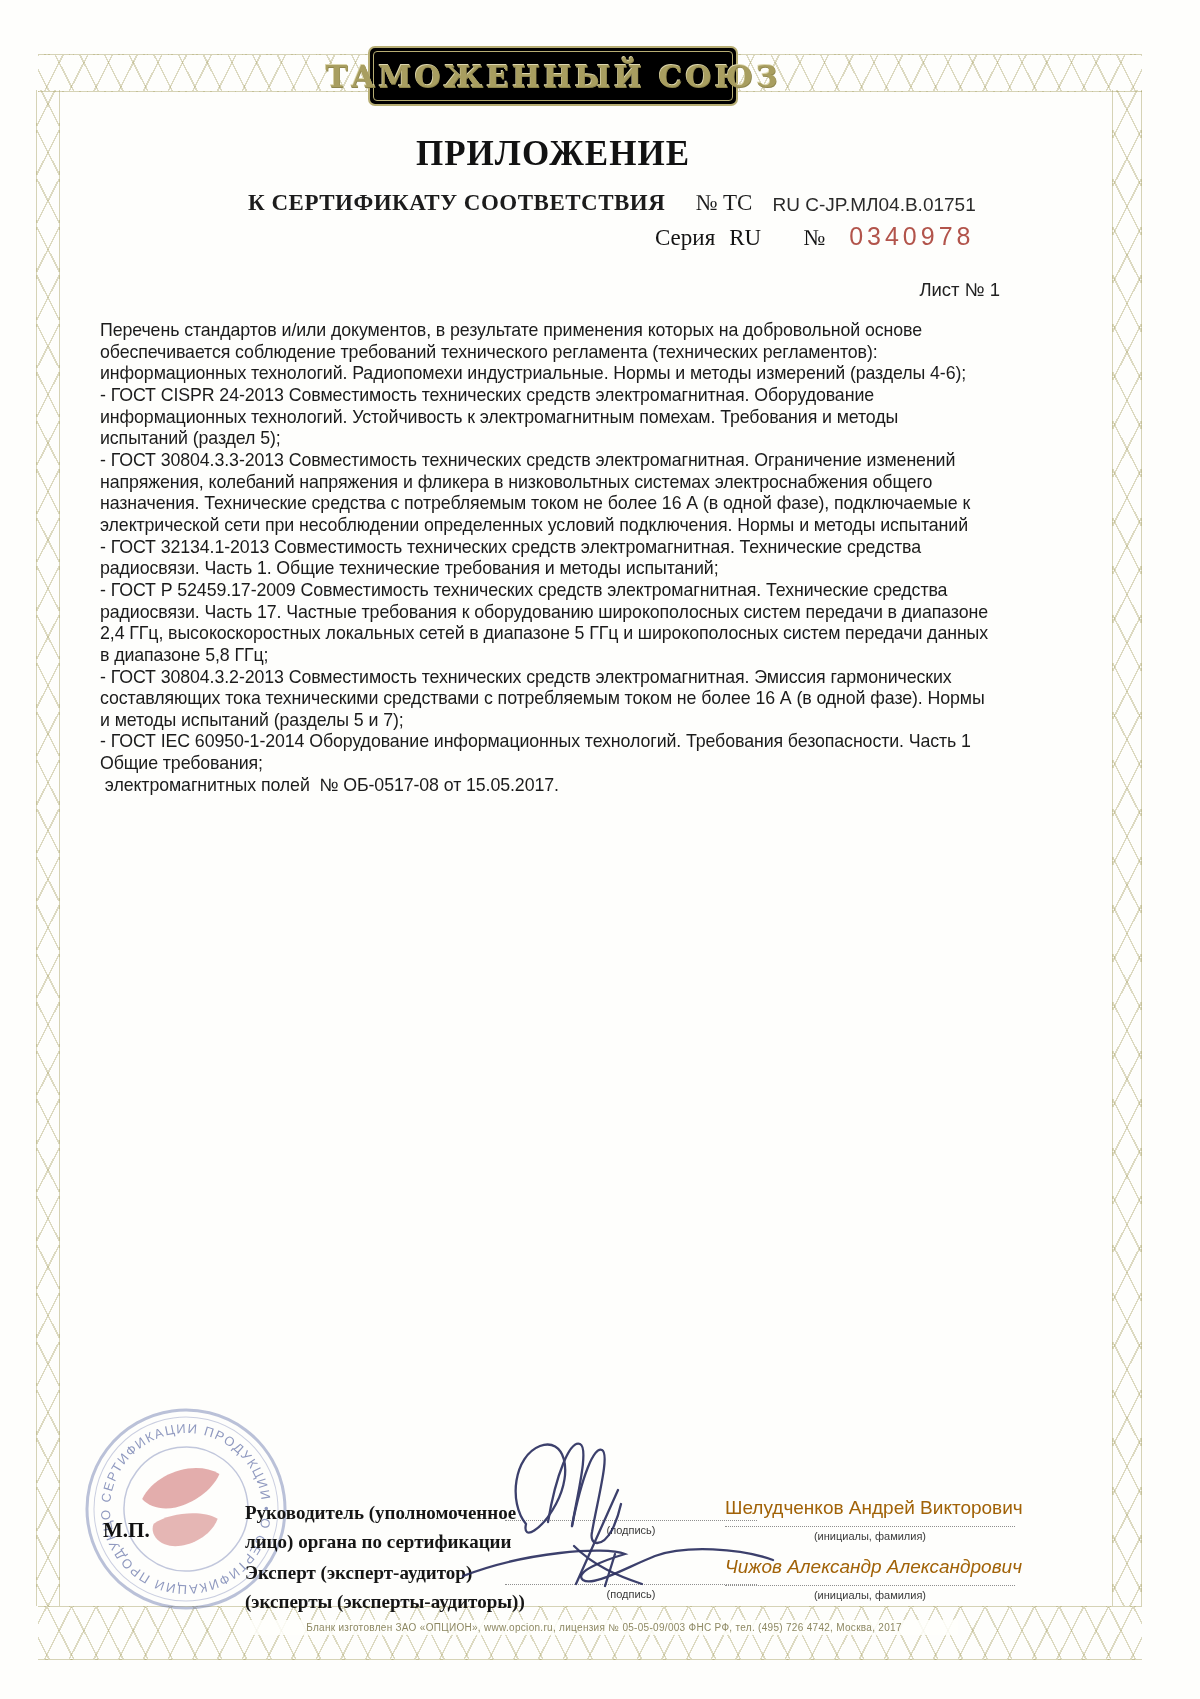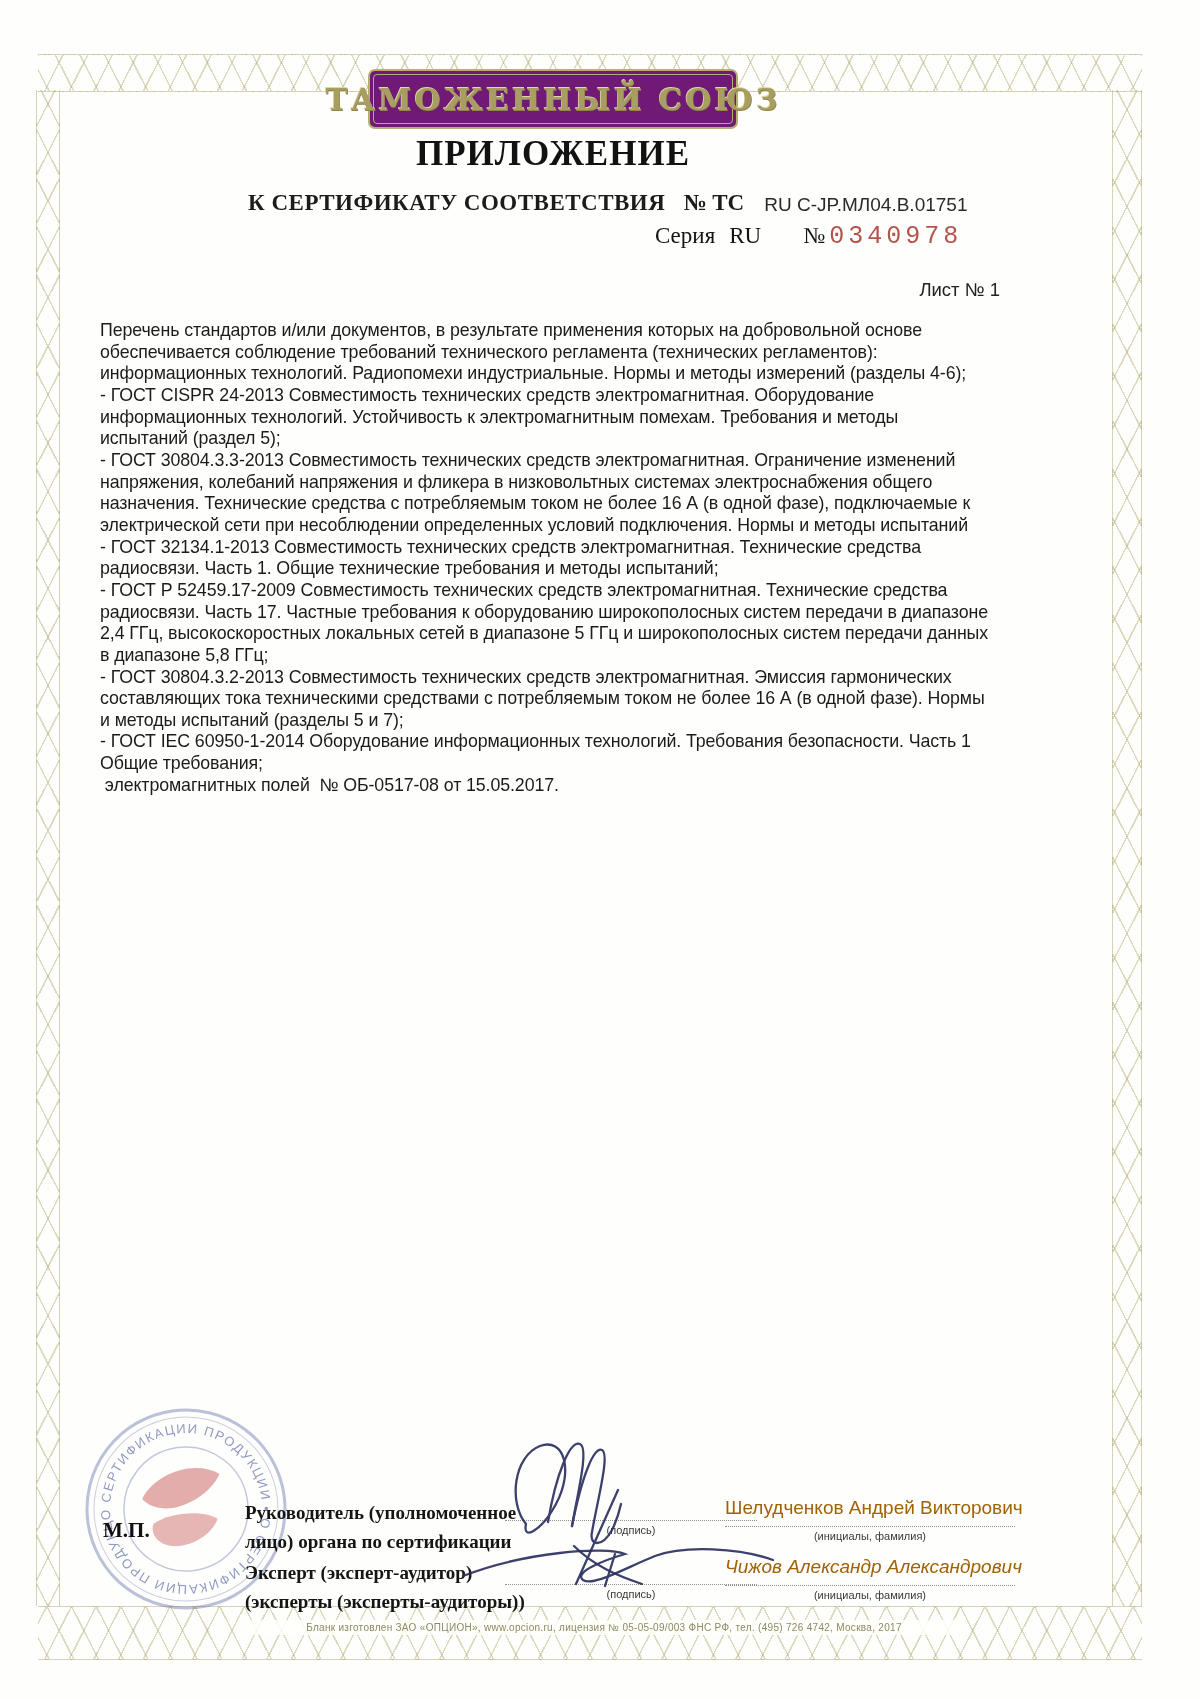--- a/index.html
+++ b/index.html
@@ -16,49 +16,49 @@
   }
   .band-h{border-top:1px solid rgba(167,160,98,.45);border-bottom:1px solid rgba(167,160,98,.45);}
   .band-v{border-left:1px solid rgba(167,160,98,.45);border-right:1px solid rgba(167,160,98,.45);}
   .band-top{left:38px;top:54px;width:1104px;height:36px;}
   .band-bottom{left:38px;top:1606px;width:1104px;height:52px;}
   .band-left{left:36px;top:90px;width:22px;height:1516px;}
   .band-right{left:1112px;top:90px;width:28px;height:1516px;}
   
   .plaque{
     position:absolute;left:368px;top:46px;width:370px;height:60px;z-index:2;
-    background:#701a75;border:2px solid #b7ae74;border-radius:7px;
-    box-sizing:border-box;padding:3px;margin-top:23px;
+    background:#000000;border:2px solid #b7ae74;border-radius:7px;
+    box-sizing:border-box;padding:3px;
   }
   .plaque-inner{
     width:100%;height:100%;box-sizing:border-box;border:1.5px solid #b7ae74;border-radius:4px;
     display:flex;align-items:center;justify-content:center;
   }
   .plaque-text{
     font-family:"DejaVu Serif","Liberation Serif",serif;font-weight:bold;
     font-size:30px;letter-spacing:3px;color:#a89e60;
     text-shadow:0.6px 0.6px 0 #8e854c, -0.6px -0.6px 0 #ddd7ae;
     white-space:nowrap;
   }
   
   .doc-title{
     position:absolute;left:0;top:134px;width:1106px;text-align:center;z-index:2;
     font-family:"Liberation Serif",serif;font-weight:bold;font-size:35px;letter-spacing:1px;color:#121212;
   }
   .subtitle-row{position:absolute;left:248px;top:190px;display:flex;align-items:center;z-index:2;white-space:nowrap;}
   .subtitle-main{font-family:"Liberation Serif",serif;font-weight:bold;font-size:23px;letter-spacing:.5px;}
-  .subtitle-no{font-family:"Liberation Serif",serif;font-weight:bold;font-size:23px;margin-left:18px;}
+  .subtitle-no{font-family:"Liberation Serif",serif;font-weight:normal;font-size:23px;margin-left:30px;}
   .cert-number{font-size:19px;margin-left:20px;padding-top:4px;color:#2a2a2a;}
   .series-row{position:absolute;left:655px;top:222px;display:flex;align-items:baseline;z-index:2;white-space:nowrap;}
   .series-label,.series-region,.series-no-sign{font-family:"Liberation Serif",serif;font-size:23px;color:#141414;}
   .series-region{margin-left:14px;}
   .series-no-sign{margin-left:42px;}
   .series-number{
-    font-family:Liberation Mono, monospace;font-size:25px;letter-spacing:4px;
-    color:#b2544b;margin-left:4px;
+    font-family:Liberation Sans, sans-serif;font-size:25px;letter-spacing:4px;
+    color:#b2544b;margin-left:24px;
   }
   .sheet-no{position:absolute;left:790px;top:279px;width:210px;text-align:right;font-size:18.5px;color:#222;z-index:2;}
   
   .body-block{position:absolute;left:100px;top:320px;width:1015px;z-index:1;}
   .body-line{
     font-size:17.8px;line-height:21.65px;white-space:pre;color:#1b1b1b;
     letter-spacing:-0.1px;
   }
   
   .stamp{position:absolute;left:82px;top:1405px;width:208px;height:208px;z-index:1;transform:rotate(-8deg);opacity:.92;}

